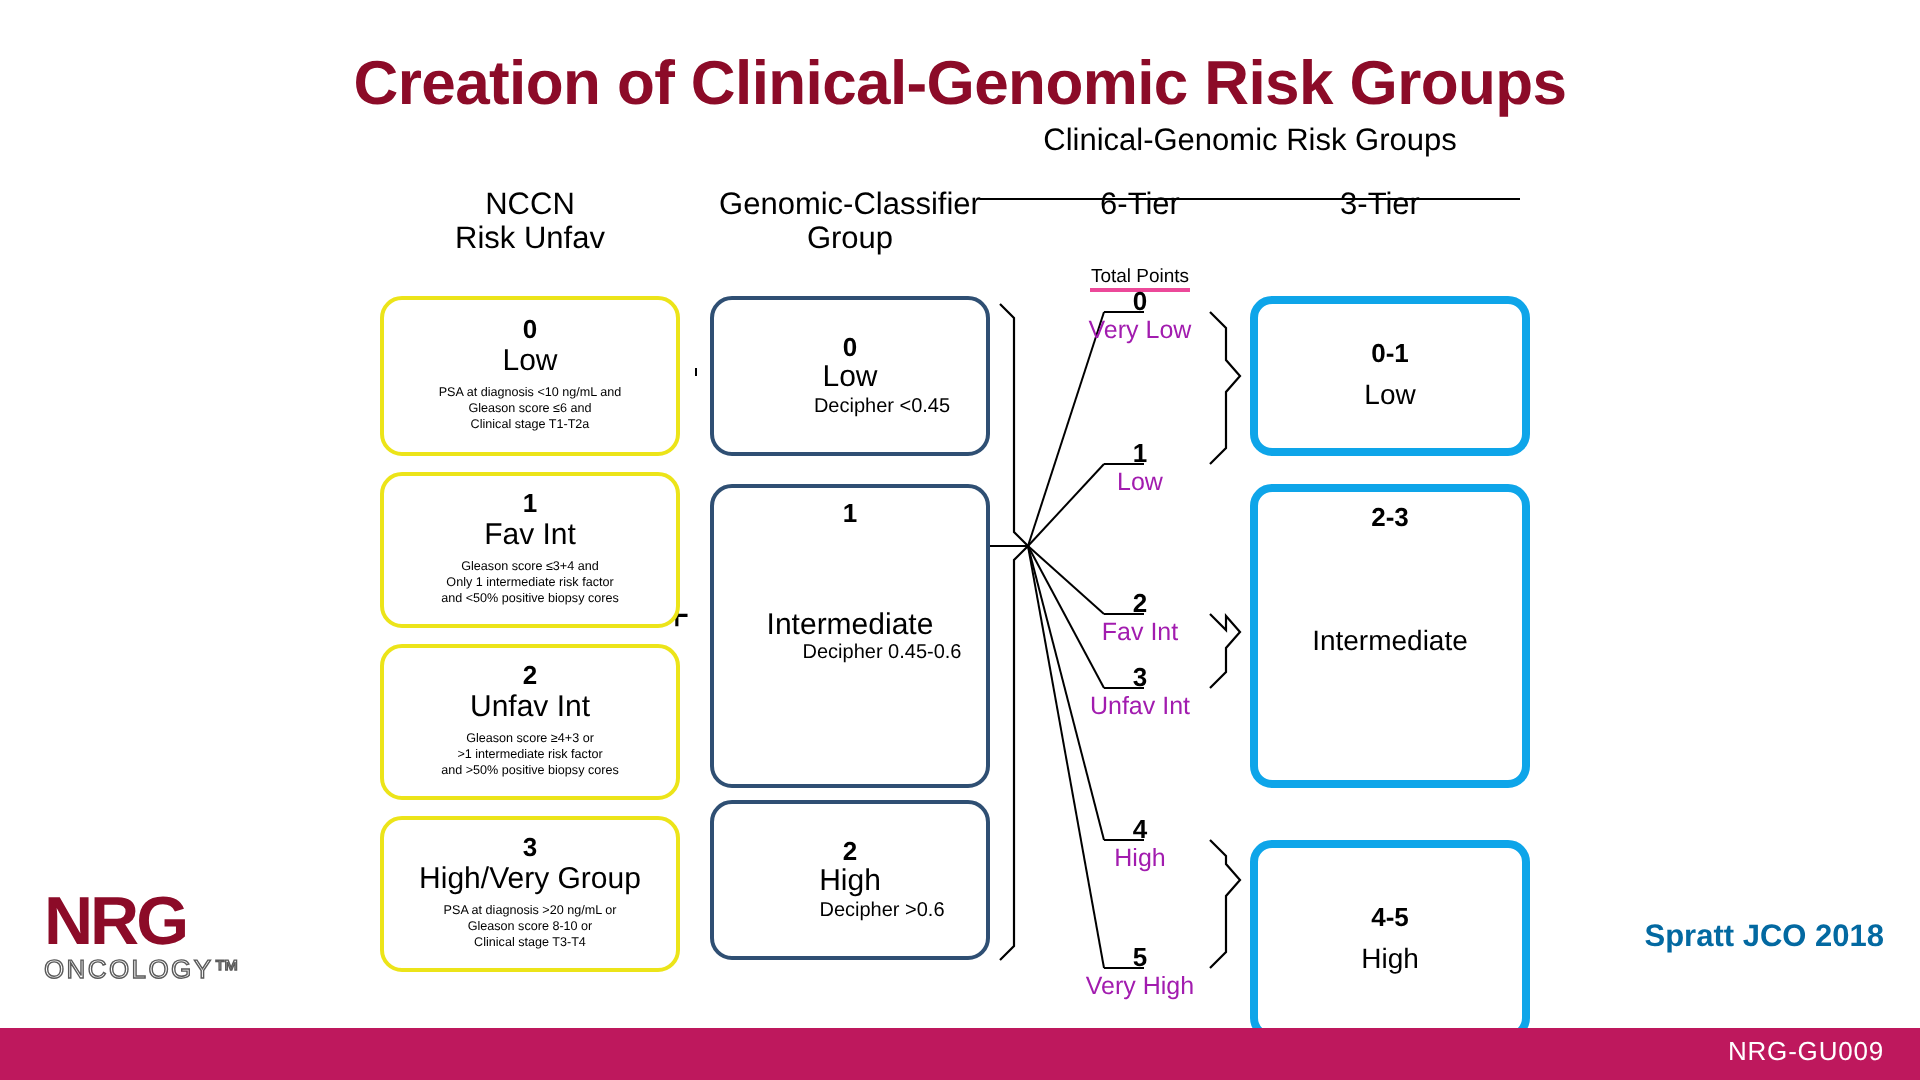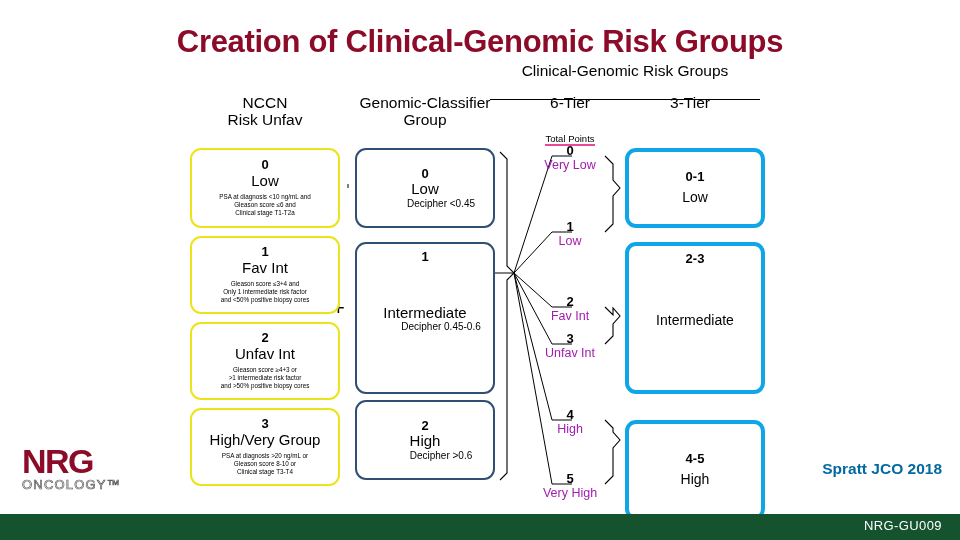--- a/index.html
+++ b/index.html
@@ -94,21 +94,21 @@
   #nrg-sub{
     font-size:13px;letter-spacing:1.2px;line-height:1;margin-top:1px;
     color:#ffffff;-webkit-text-stroke:0.7px #5a5a5a;
   }
 
   
   #citation{
     position:absolute;right:18px;top:460px;font-size:15.5px;font-weight:bold;color:#0369a1;
   }
   #footer-bar{
-    position:absolute;left:0;bottom:0;width:960px;height:26px;background:#14532d;
+    position:absolute;left:0;bottom:0;width:960px;height:26px;background:#be185d;
   }
   #footer-text{
     position:absolute;right:18px;top:4px;color:#ffffff;font-size:13px;letter-spacing:0.4px;
   }
 </style>
 </head>
 <body>
 
 <div class="slide">
 

